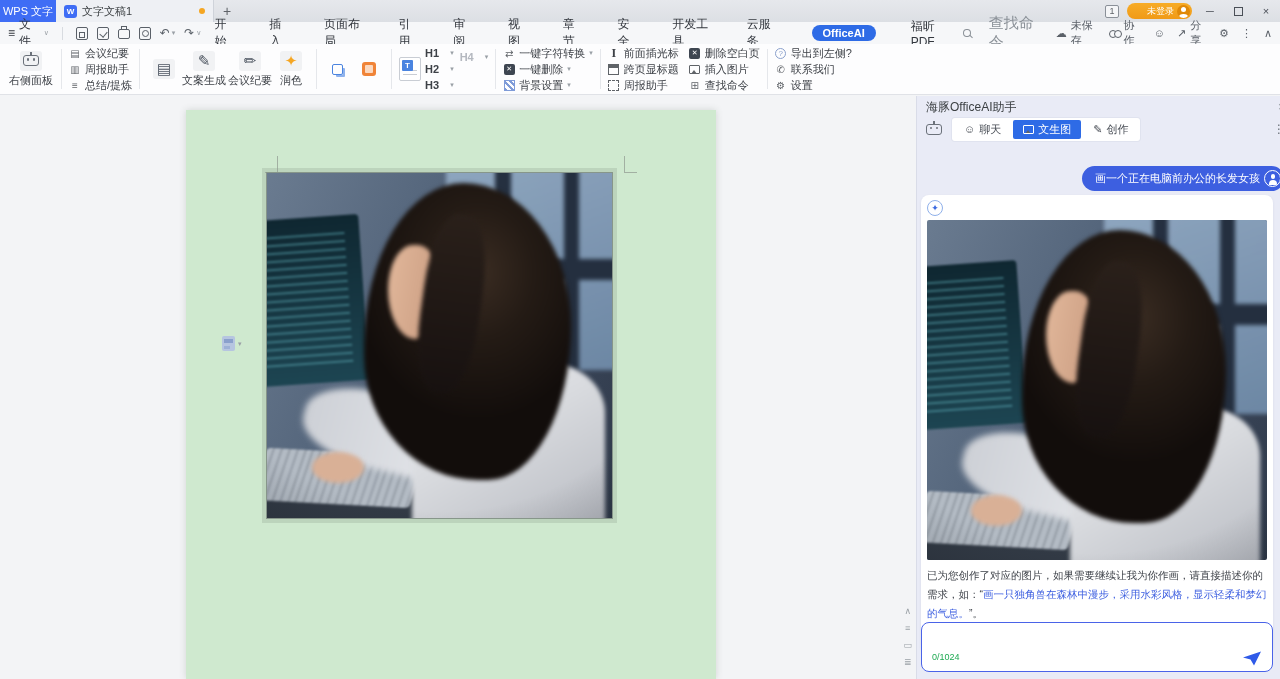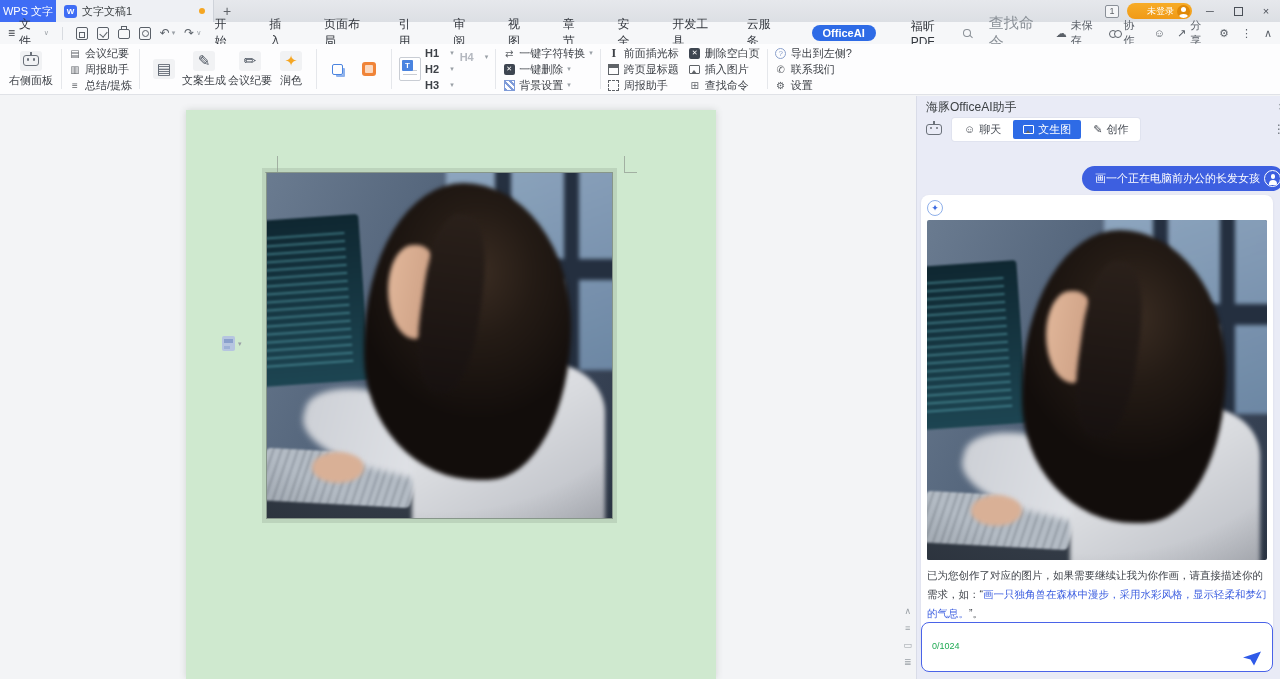--- a/index.html
+++ b/index.html
@@ -126,21 +126,21 @@
   .ai-avatar{width:16px;height:16px;border:1.2px solid #8fb0ea;border-radius:50%;color:#3d6be0;font-size:9px;display:flex;align-items:center;justify-content:center;margin-bottom:4px}
   .ai-img{width:340px;height:340px;border-radius:2px}
   .caption{margin-top:6px;font-size:10.5px;line-height:19px;color:#3f434a}
   .caption .q{color:#3d5fe0}
   .actions{margin-top:8px;display:flex;align-items:center;gap:18px}
   .act-export{display:flex;align-items:center;gap:4px;color:#5055c5;font-size:10.5px}
   .ico-floppy{width:11px;height:11px;border:1.3px solid #757b84;border-radius:2px;position:relative}
   .ico-floppy:before{content:"";position:absolute;top:0;left:2px;right:2px;height:4px;border-bottom:1.3px solid #757b84}
   .inputcard{position:absolute;left:4px;top:526px;width:352px;height:50px;background:#fff;border:1.6px solid #4a63e8;border-radius:8px}
   .inputcard textarea{position:absolute;inset:4px 8px 16px 8px;border:none;outline:none;resize:none;font-family:inherit;font-size:11px}
-  .counter{position:absolute;left:10px;bottom:20px;font-size:9px;color:#1faa53}
+  .counter{position:absolute;left:10px;bottom:9px;font-size:9px;color:#1faa53}
   .send{position:absolute;right:10px;bottom:5px;width:20px;height:15px}
 </style>
 </head>
 <body>
 
 <div class="titlebar">
   <div class="apptab">WPS 文字</div>
   <div class="doctab">
     <span class="wicon">W</span>
     <span>文字文稿1</span>

